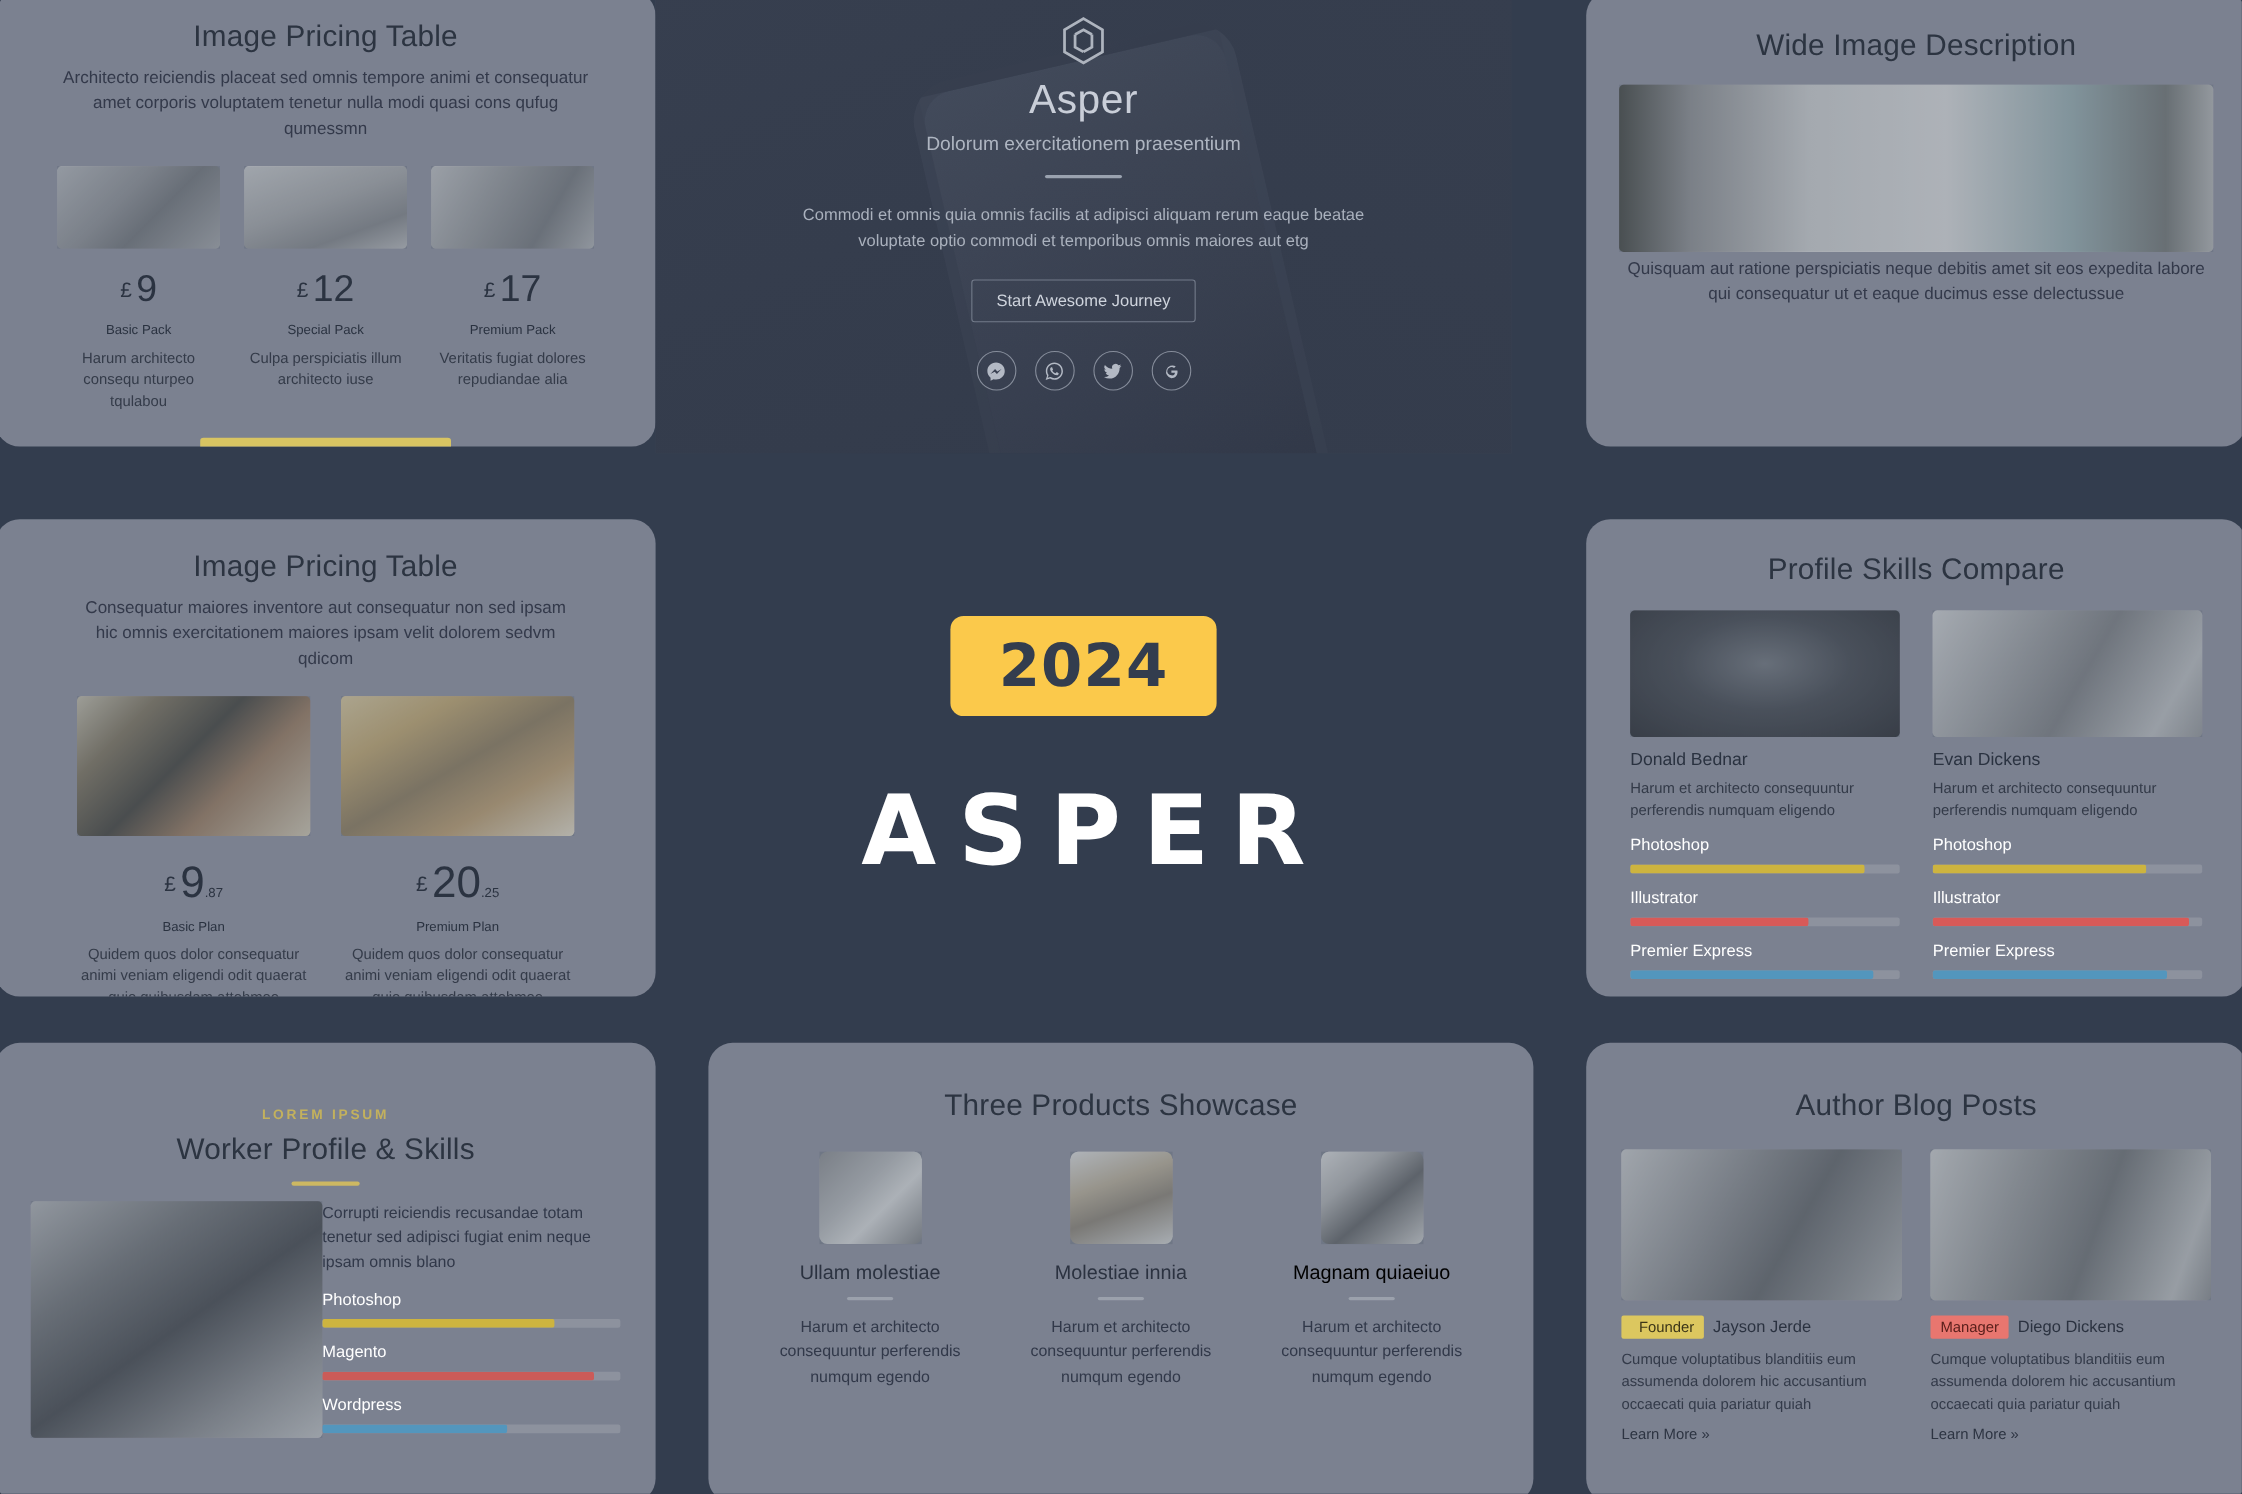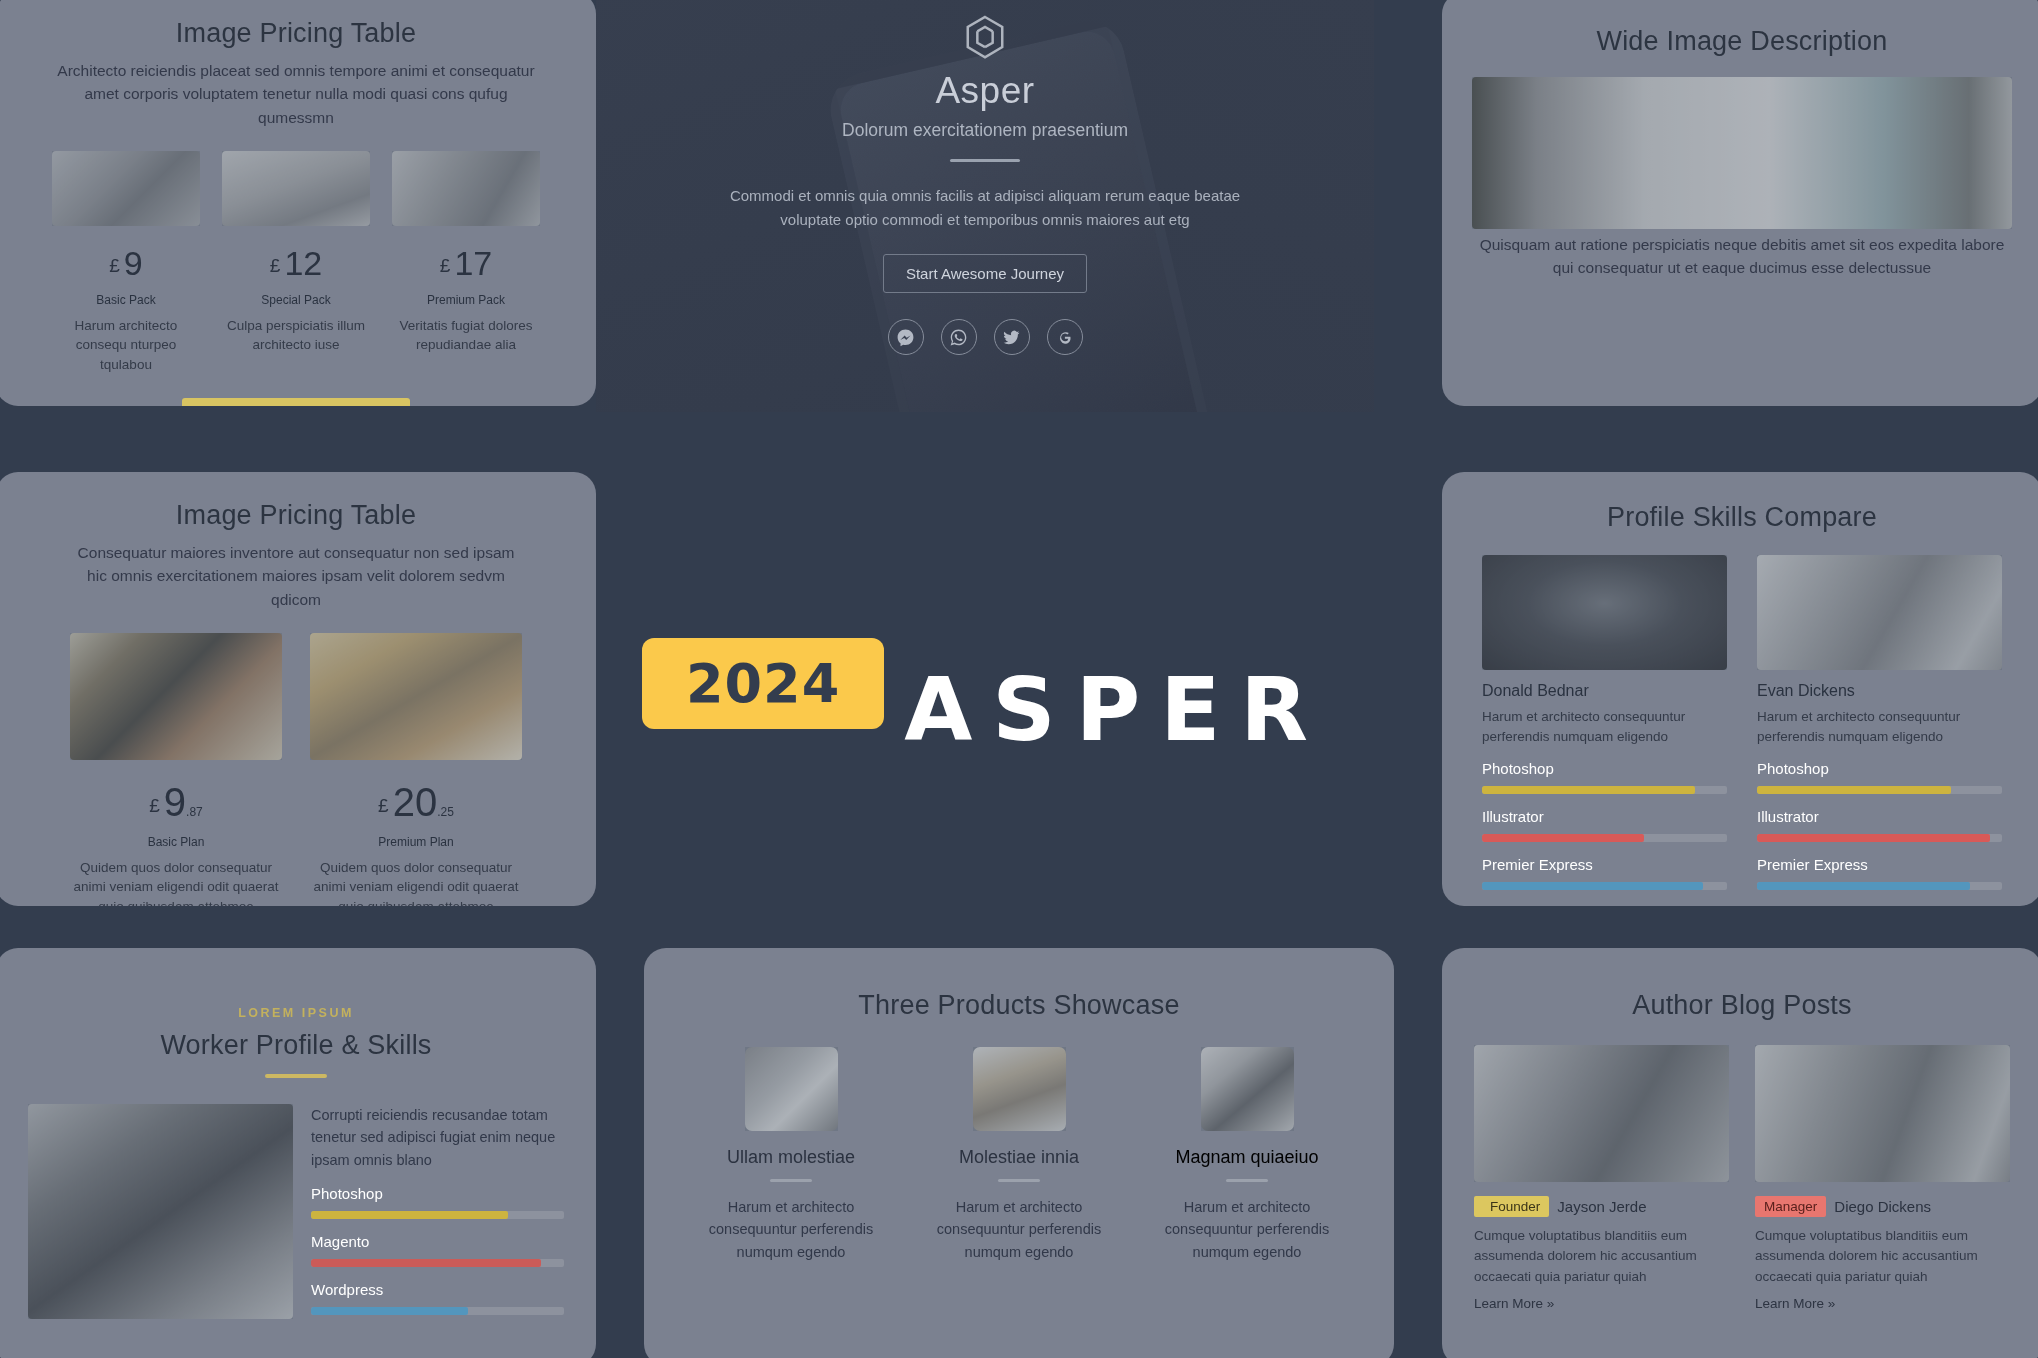--- a/index.html
+++ b/index.html
@@ -116,21 +116,21 @@
   .socials { margin-top:26px; display:flex; gap:17px; justify-content:center; }
   .soc {
     width:36px;height:36px;border-radius:50%;
     border:1.6px solid #868d9b;
     display:flex;align-items:center;justify-content:center;
     color:#b3b9c4; cursor:pointer;
   }
   .soc svg { width:19px;height:19px;fill:#b3b9c4; }
 
   
-  #brand { position:absolute; left:596px; top:448px; width:778px; height:470px; display:flex; flex-direction:row; align-items:center; justify-content:center;}
+  #brand { position:absolute; left:596px; top:448px; width:778px; height:470px; display:flex; flex-direction:column; align-items:center; justify-content:center;}
   .year-badge {
     background:#fbc94b; color:#333d4e;
     font-size:54px; font-weight:bold; letter-spacing:1px;
     padding:14px 44px; border-radius:12px;
     font-family:"DejaVu Sans", sans-serif;
   }
   .brand-word {
     margin-top:52px;
     color:#ffffff; font-size:88px; font-weight:bold; letter-spacing:20px;
     font-family:"DejaVu Sans", sans-serif;
@@ -330,21 +330,21 @@
       </div>
     </div>
   </section>
 
   <section class="panel" id="p-worker">
     <div style="padding:58px 32px 0;">
       <div class="eyebrow">LOREM IPSUM</div>
       <h2 class="pnl-title" style="margin-top:10px;">Worker Profile &amp; Skills</h2>
       <div class="gold-rule"></div>
 
-      <div style="display:flex;gap:18px;margin-top:26px;">
+      <div style="display:flex;margin-top:14px;">
         <div class="ph desk overlay" style="width:265px;height:215px;border-radius:4px;flex:none;"></div>
         <div style="flex:1;">
           <div style="font-size:14.5px;line-height:1.55;color:#313849;">Corrupti reiciendis recusandae totam tenetur sed adipisci fugiat enim neque ipsam omnis blano</div>
           <div class="skill-label">Photoshop</div>
           <div class="bar-track">
               <span class="bar-fill" style="width:78%;background:#cdb43f;"></span>
             </div>
           <div class="skill-label">Magento</div>
           <div class="bar-track">
               <span class="bar-fill" style="width:91%;background:#cb5b58;"></span>

